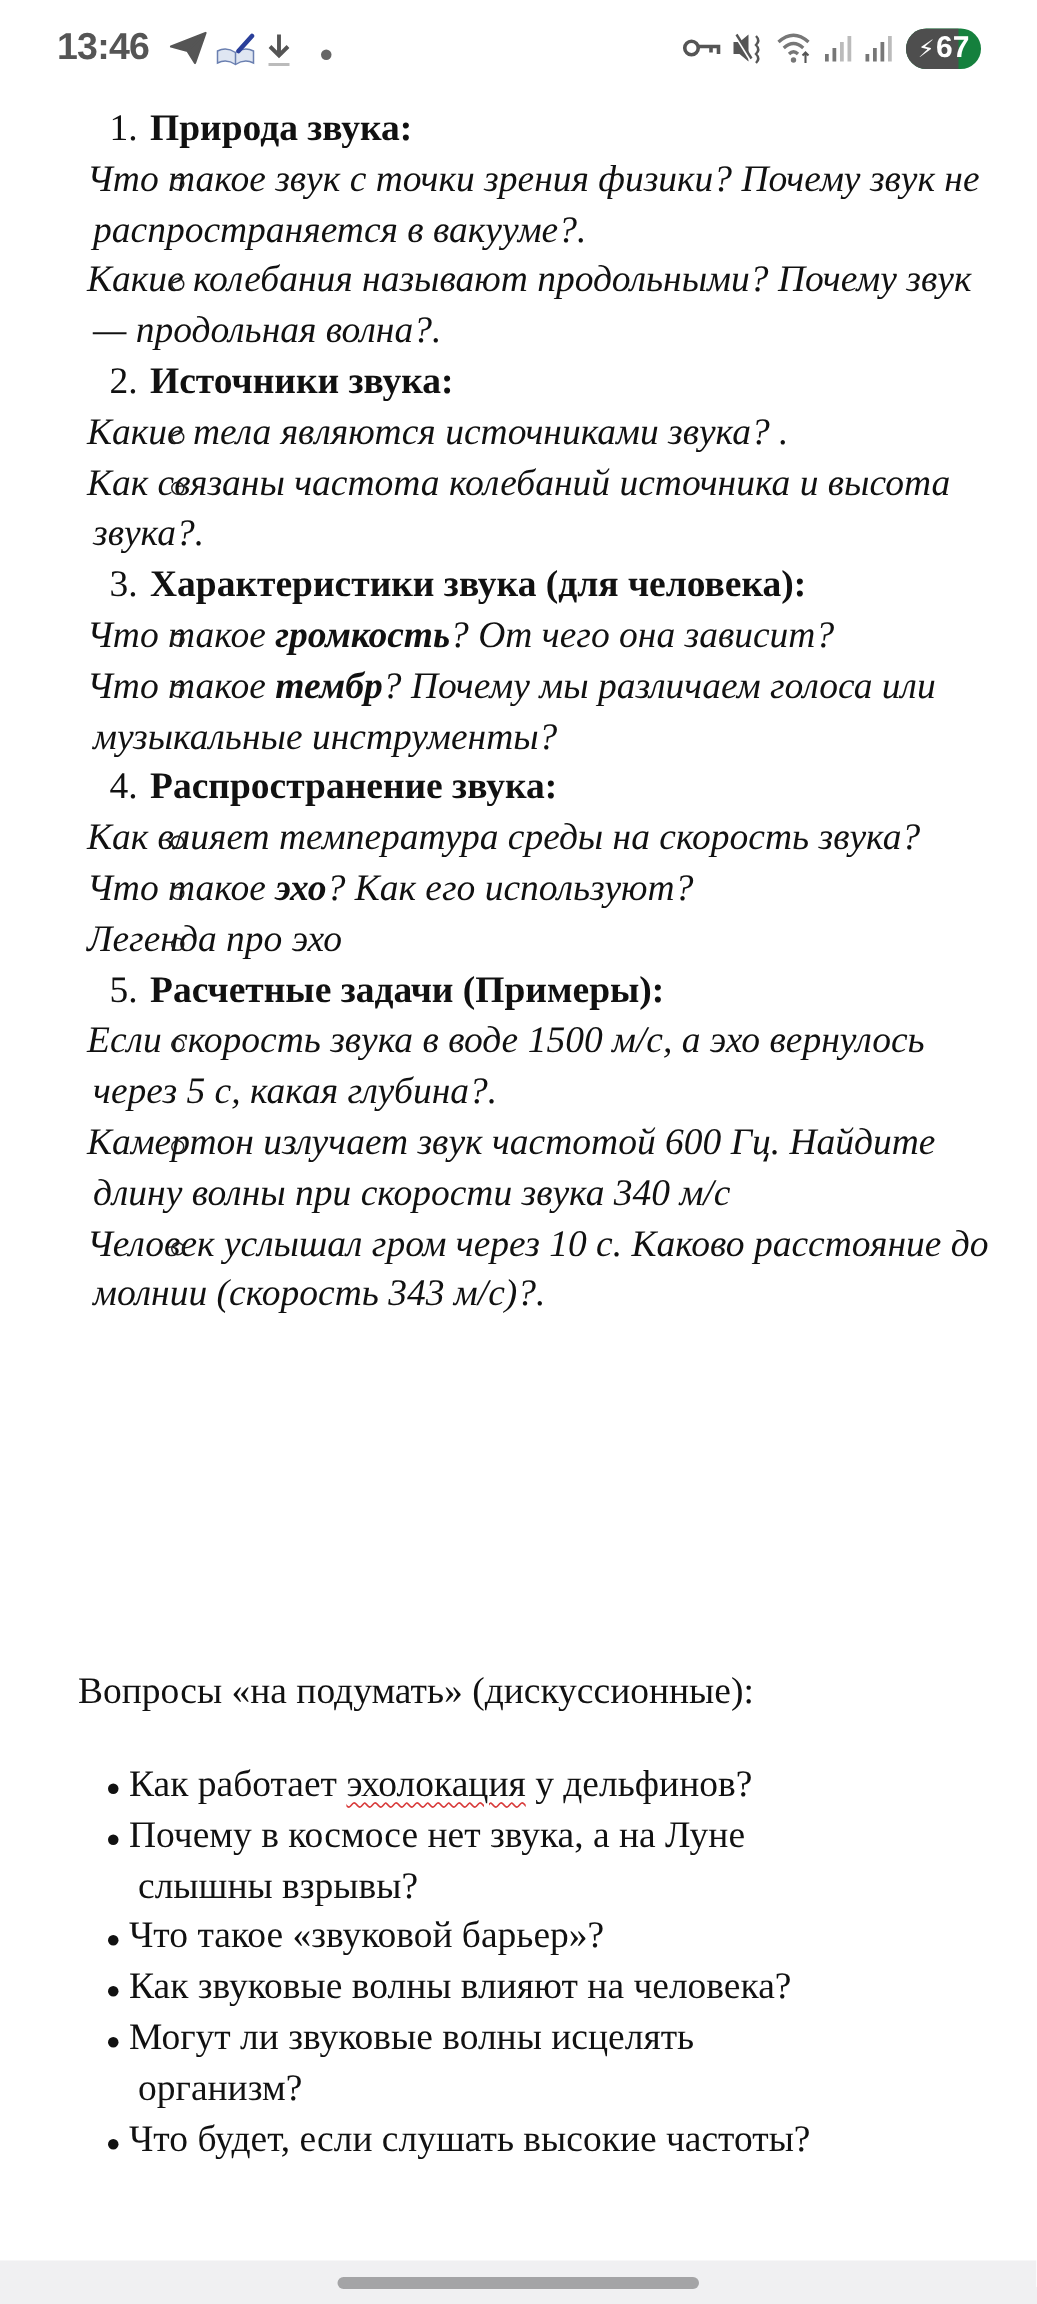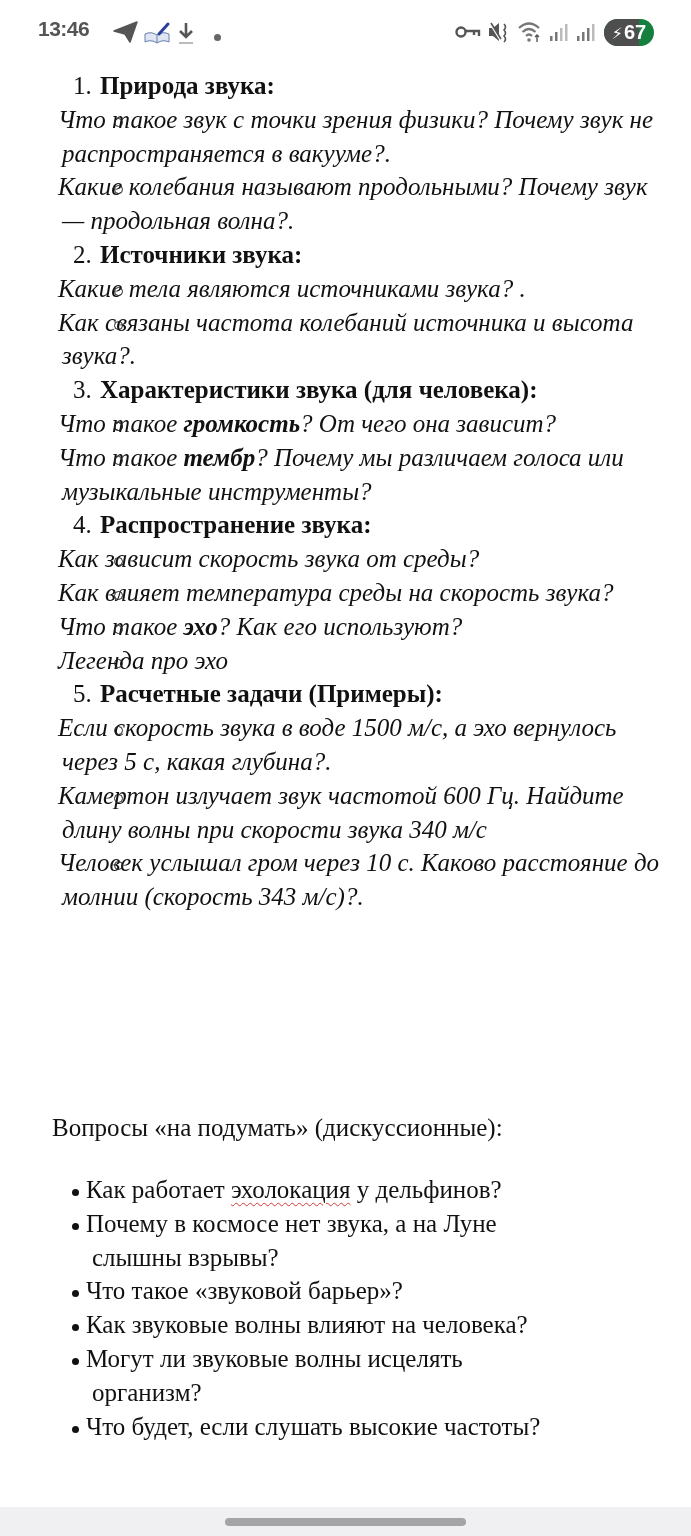--- a/index.html
+++ b/index.html
@@ -9,21 +9,21 @@
       font-family: "Liberation Serif", "DejaVu Serif", serif;
       color: #111111;
     }
     
     .status-bar {
       position: absolute; left: 0; top: 0; width: 691px; height: 64px;
       font-family: "Liberation Sans", "DejaVu Sans", sans-serif;
       color: #5a5a5a;
     }
     .status-time {
-      position: absolute; left: 38px; top: 17px; font-size: 21px; font-weight: bold;
+      position: absolute; left: 38px; top: 17px; font-size: 25px; font-weight: bold;
       letter-spacing: -0.5px; color: #555;
     }
     .sb-icon { position: absolute; }
     .battery {
       position: absolute; left: 604px; top: 19px; width: 50px; height: 27px;
       border-radius: 14px; overflow: hidden; background: #15803d;
     }
     .battery .fill { position: absolute; left: 0; top: 0; bottom: 0; width: 35px; background: #4e4e4e; }
     .battery .label {
       position: absolute; left: 0; top: 0; width: 50px; height: 27px; line-height: 27px;
@@ -167,21 +167,21 @@
     <div class="sub-item"><span class="sub-bullet"></span></div>
     <div class="sub-item"><span class="sub-bullet"></span><span class="sub-text"><span>Что такое </span><b>громкость</b><span>? От чего она зависит?</span></span></div>
     <div class="sub-item"><span class="sub-bullet"></span><span class="sub-text"><span>Что такое </span><b>тембр</b><span>? Почему мы различаем голоса или музыкальные инструменты?</span></span></div>
   </div>
 
   <div class="section">
     <div class="sec-head">
       <span class="sec-num">4.</span>
       <span>Распространение звука:</span>
     </div>
-    <div class="sub-item"><span class="sub-bullet"></span><span class="sub-text"><span>Как зависит скорость звука от среды?</span><b></b><span></span></span></div>
+    <div class="sub-item"><span class="sub-bullet"></span></div>
     <div class="sub-item"><span class="sub-bullet"></span><span class="sub-text"><span>Как влияет температура среды на скорость звука?</span><b></b><span></span></span></div>
     <div class="sub-item"><span class="sub-bullet"></span><span class="sub-text"><span>Что такое </span><b>эхо</b><span>? Как его используют?</span></span></div>
     <div class="sub-item"><span class="sub-bullet"></span><span class="sub-text"><span>Легенда про эхо</span><b></b><span></span></span></div>
   </div>
 
   <div class="section">
     <div class="sec-head">
       <span class="sec-num">5.</span>
       <span>Расчетные задачи (Примеры):</span>
     </div>

